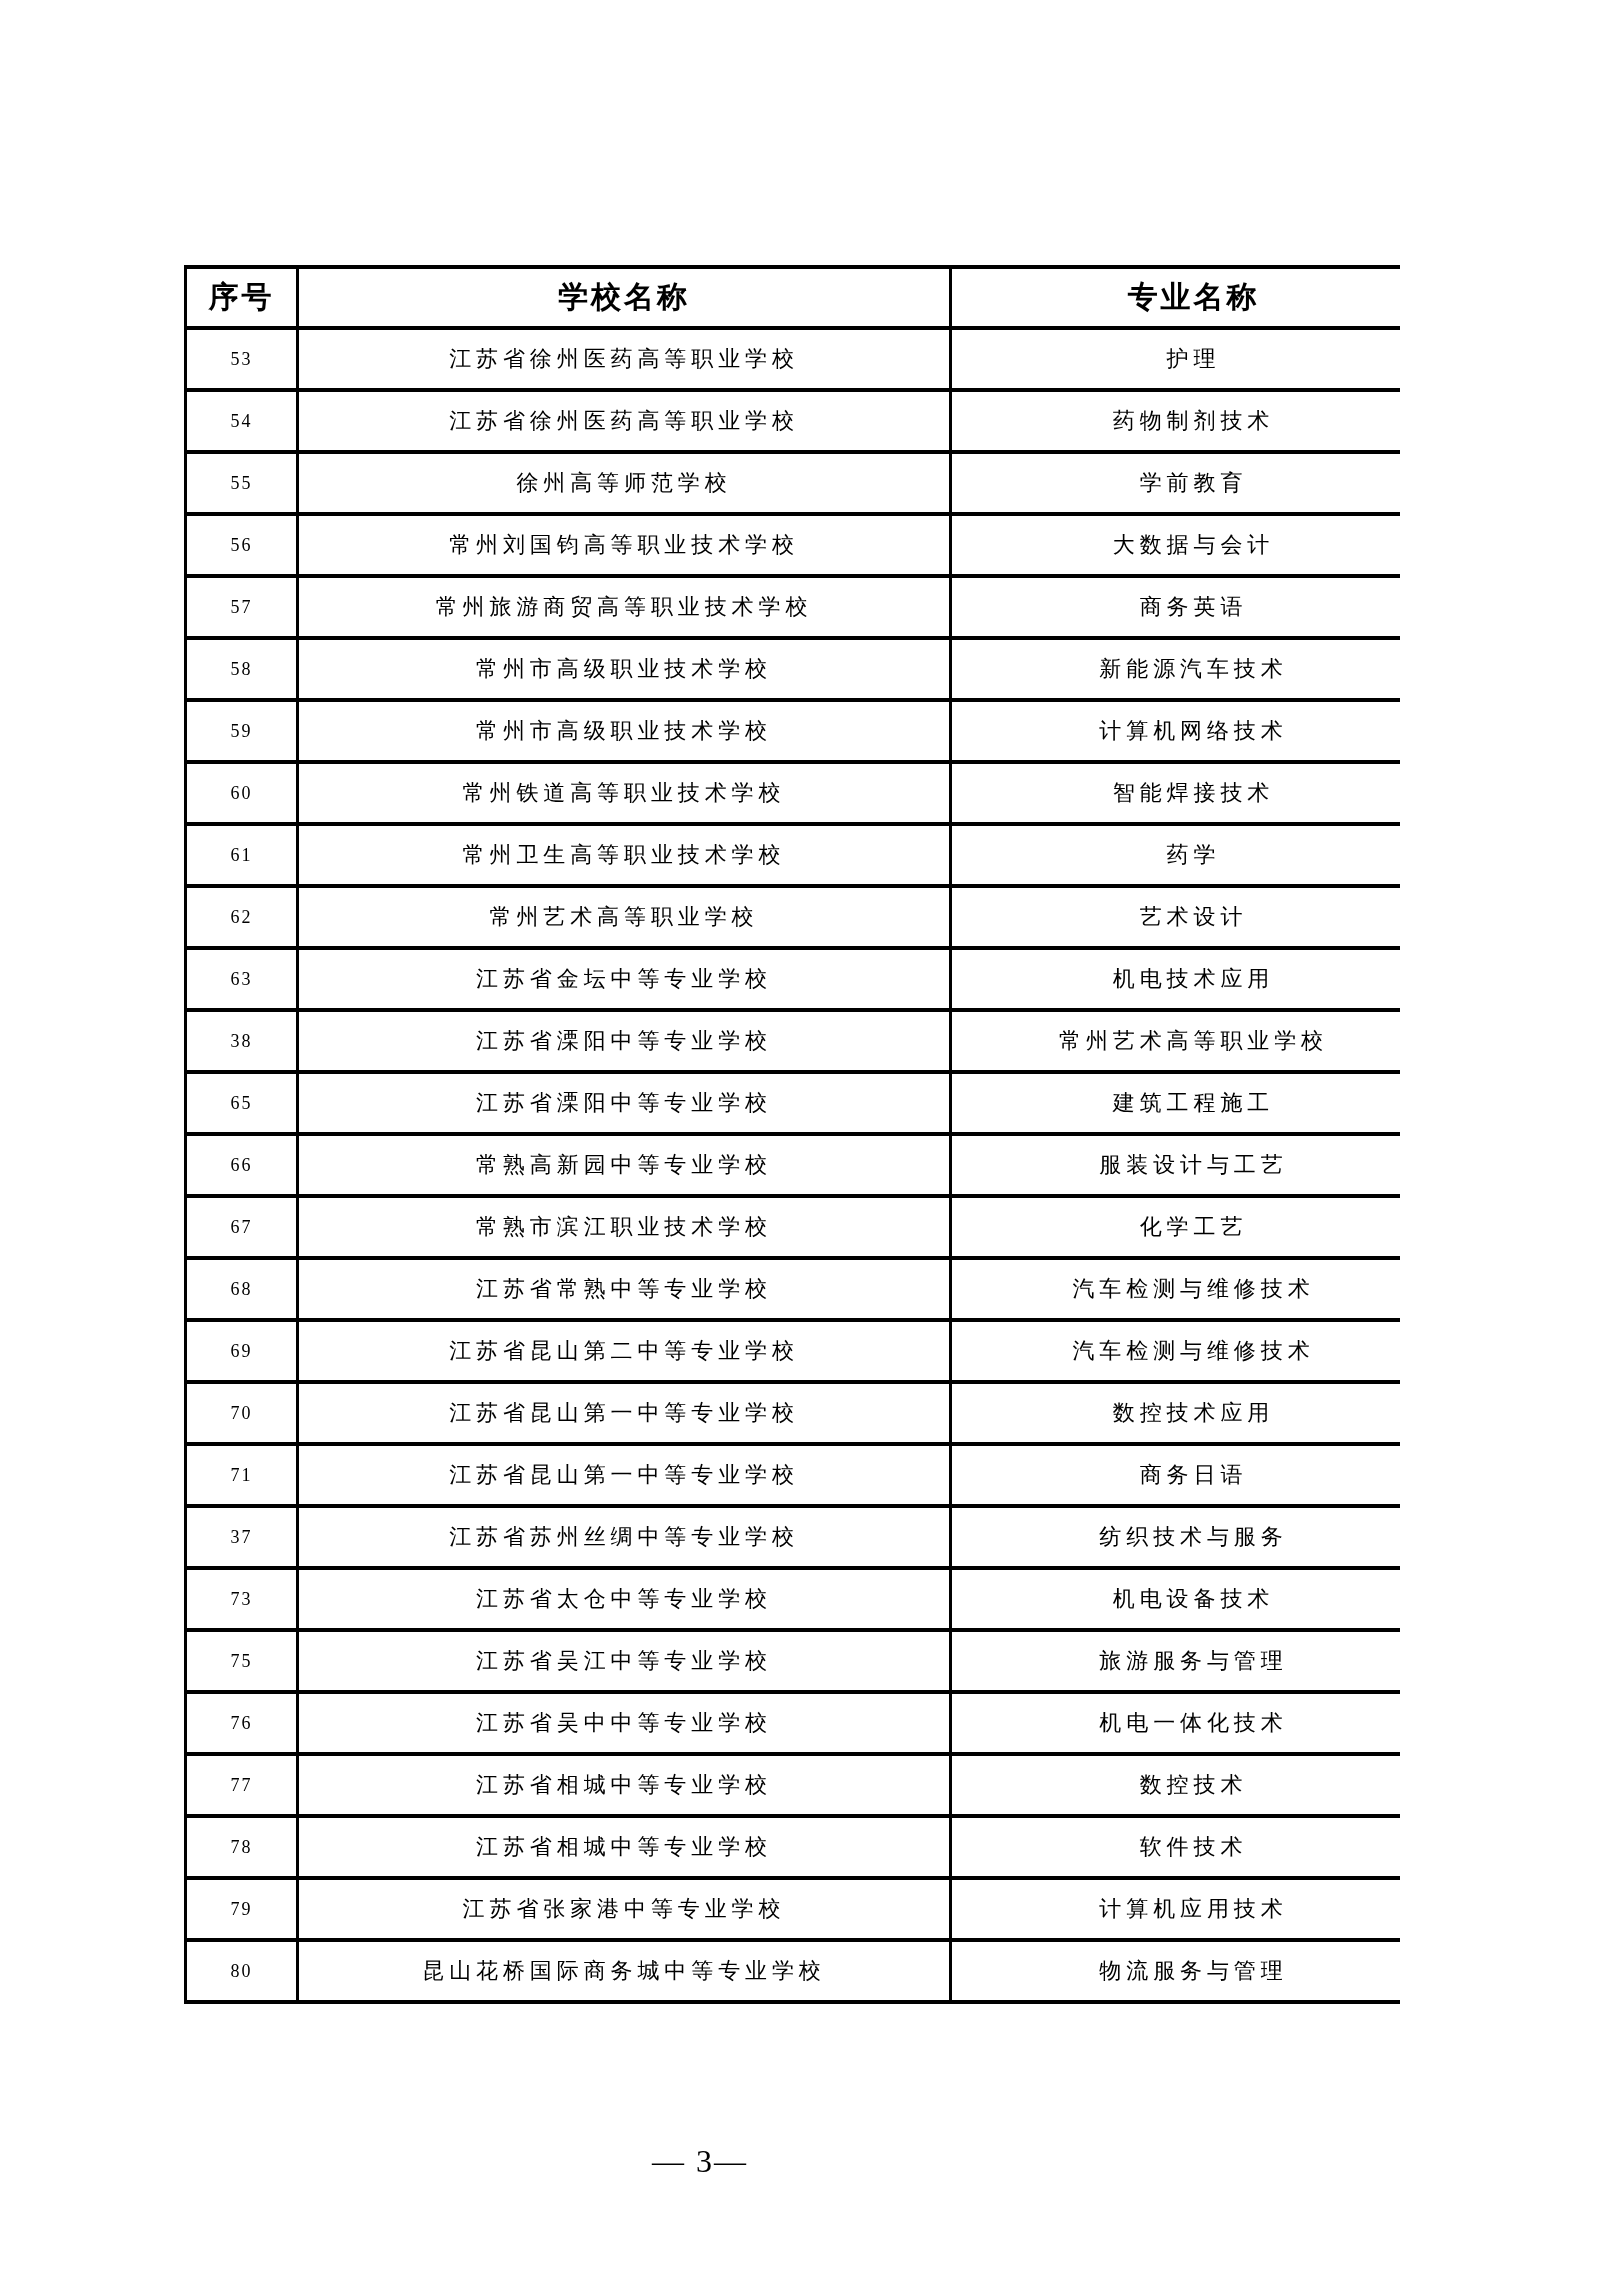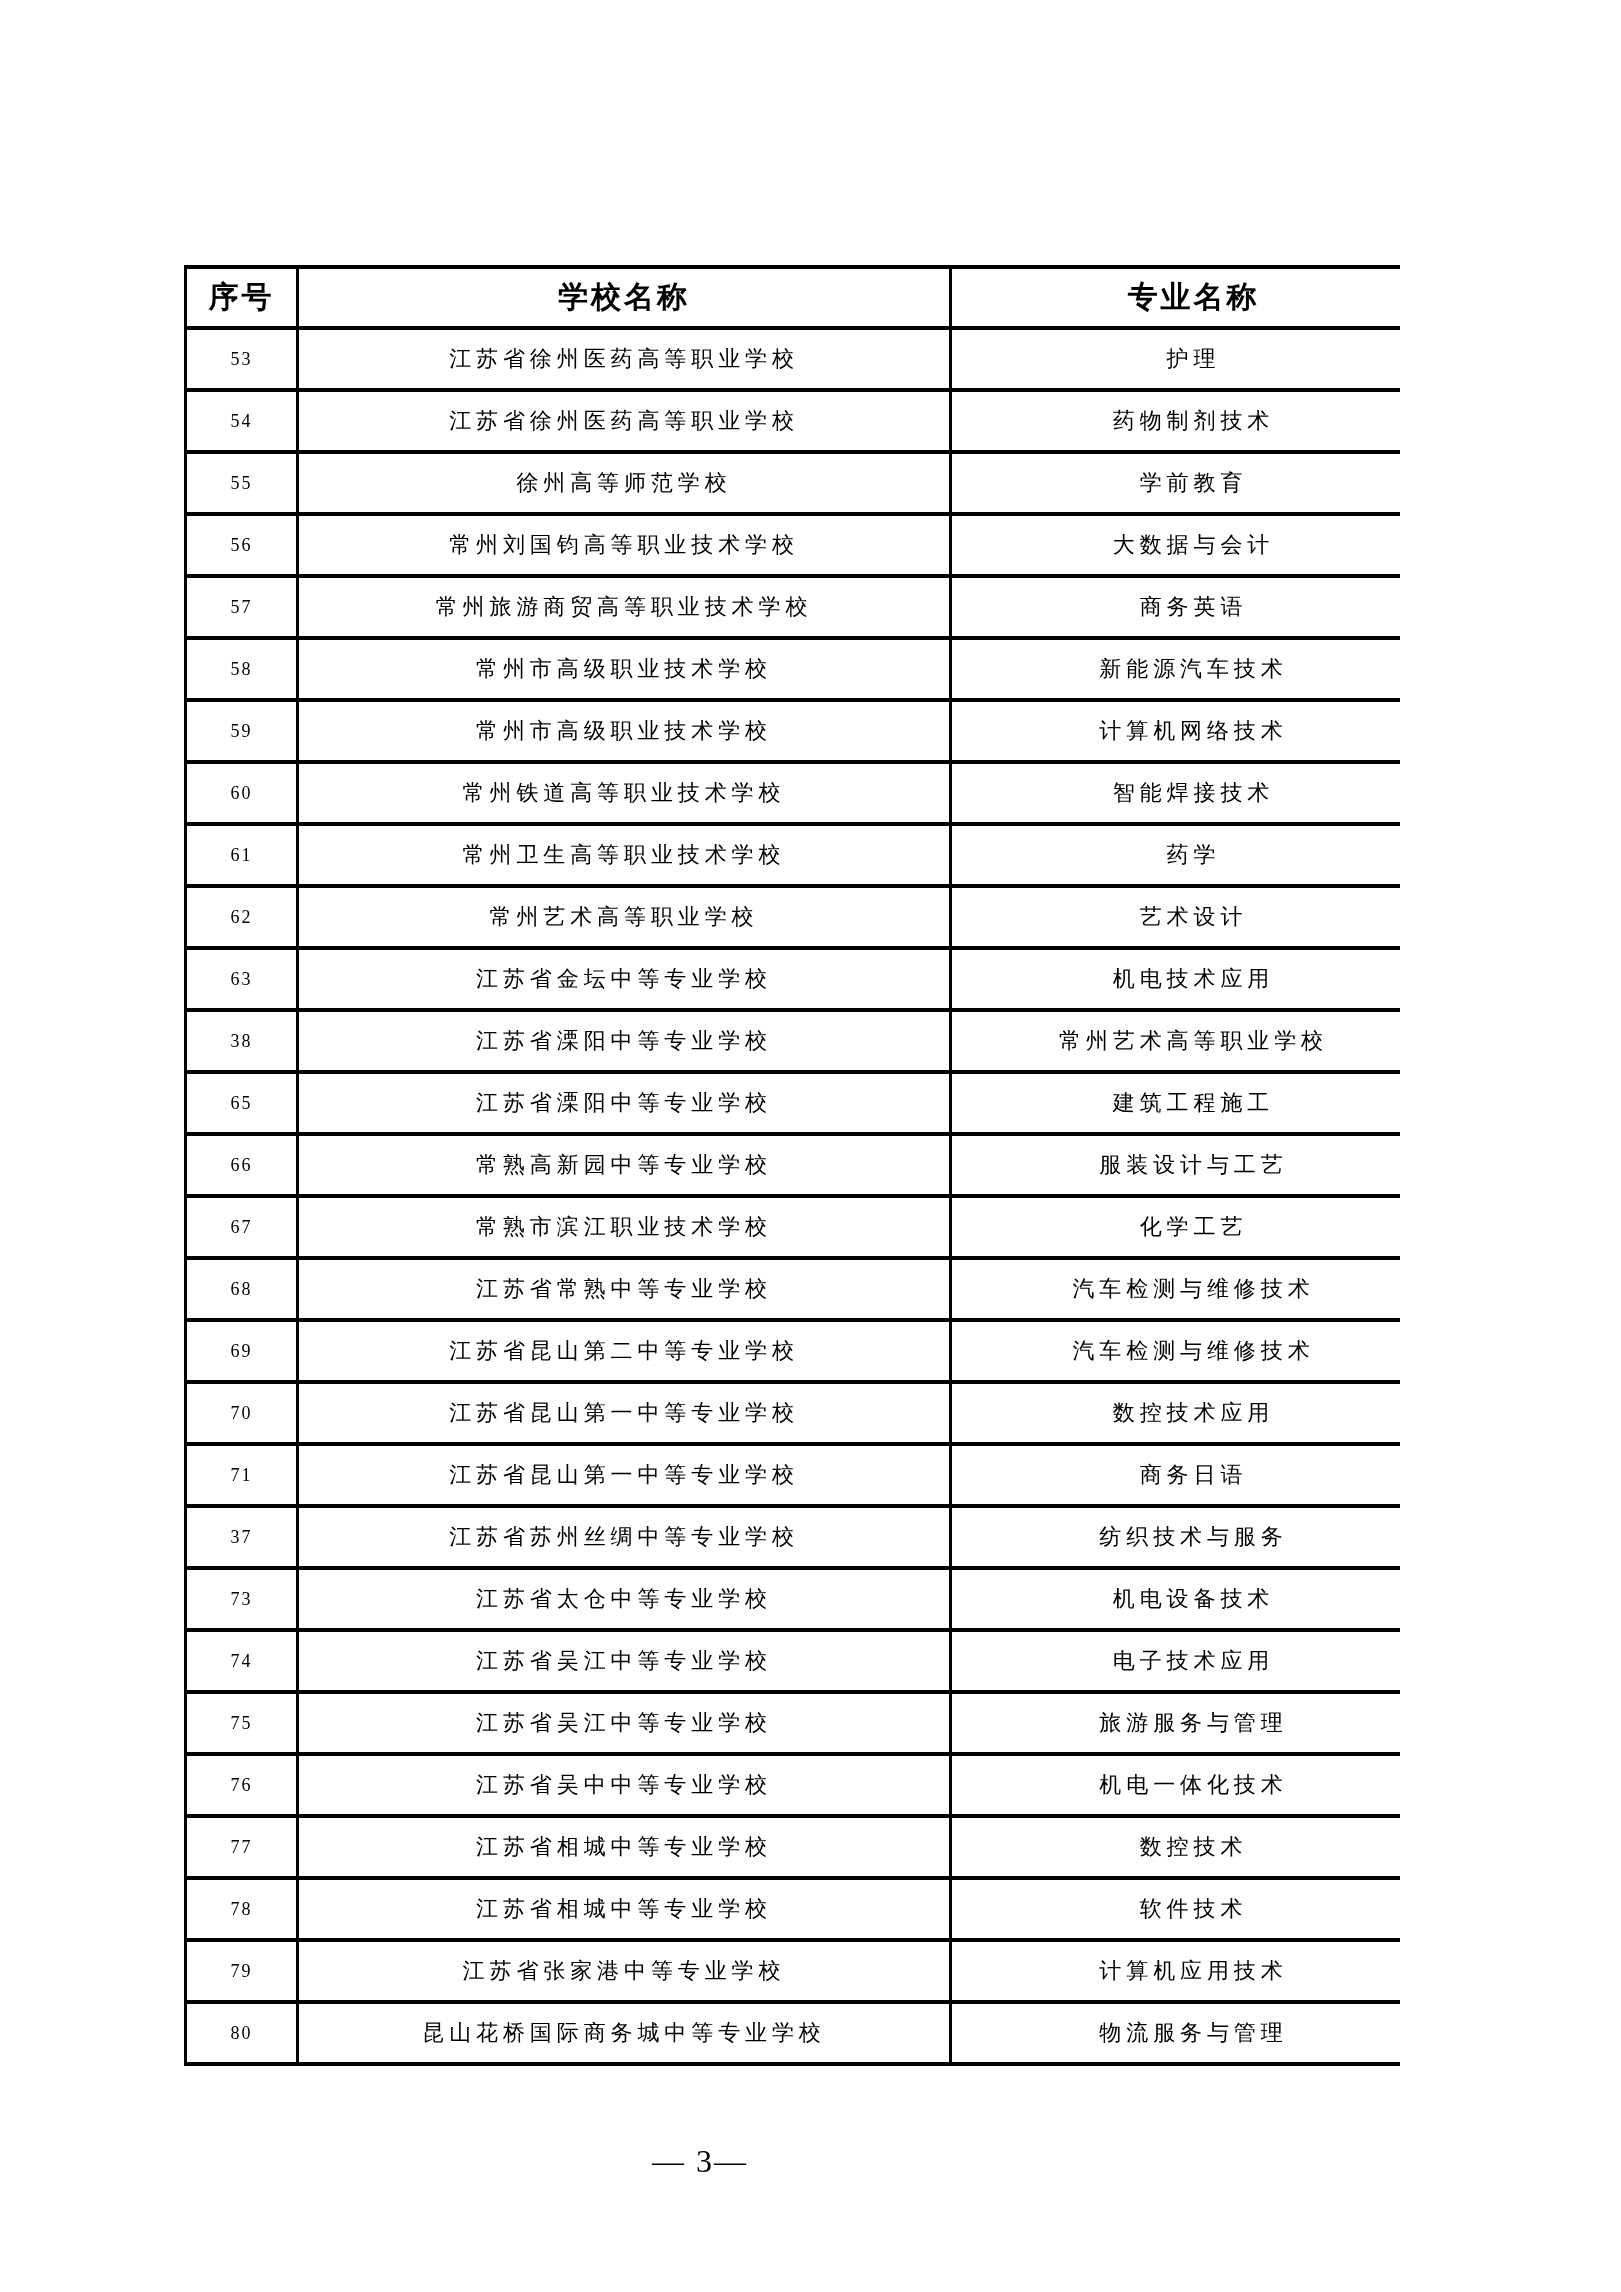--- a/index.html
+++ b/index.html
@@ -188,25 +188,20 @@
           <td class="col-no">37</td>
           <td class="col-school">江苏省苏州丝绸中等专业学校</td>
           <td class="col-major">纺织技术与服务</td>
         </tr>
         <tr>
           <td class="col-no">73</td>
           <td class="col-school">江苏省太仓中等专业学校</td>
           <td class="col-major">机电设备技术</td>
         </tr>
         <tr>
-          <td class="col-no">74</td>
-          <td class="col-school">江苏省吴江中等专业学校</td>
-          <td class="col-major">电子技术应用</td>
-        </tr>
-        <tr>
           <td class="col-no">75</td>
           <td class="col-school">江苏省吴江中等专业学校</td>
           <td class="col-major">旅游服务与管理</td>
         </tr>
         <tr>
           <td class="col-no">76</td>
           <td class="col-school">江苏省吴中中等专业学校</td>
           <td class="col-major">机电一体化技术</td>
         </tr>
         <tr>

